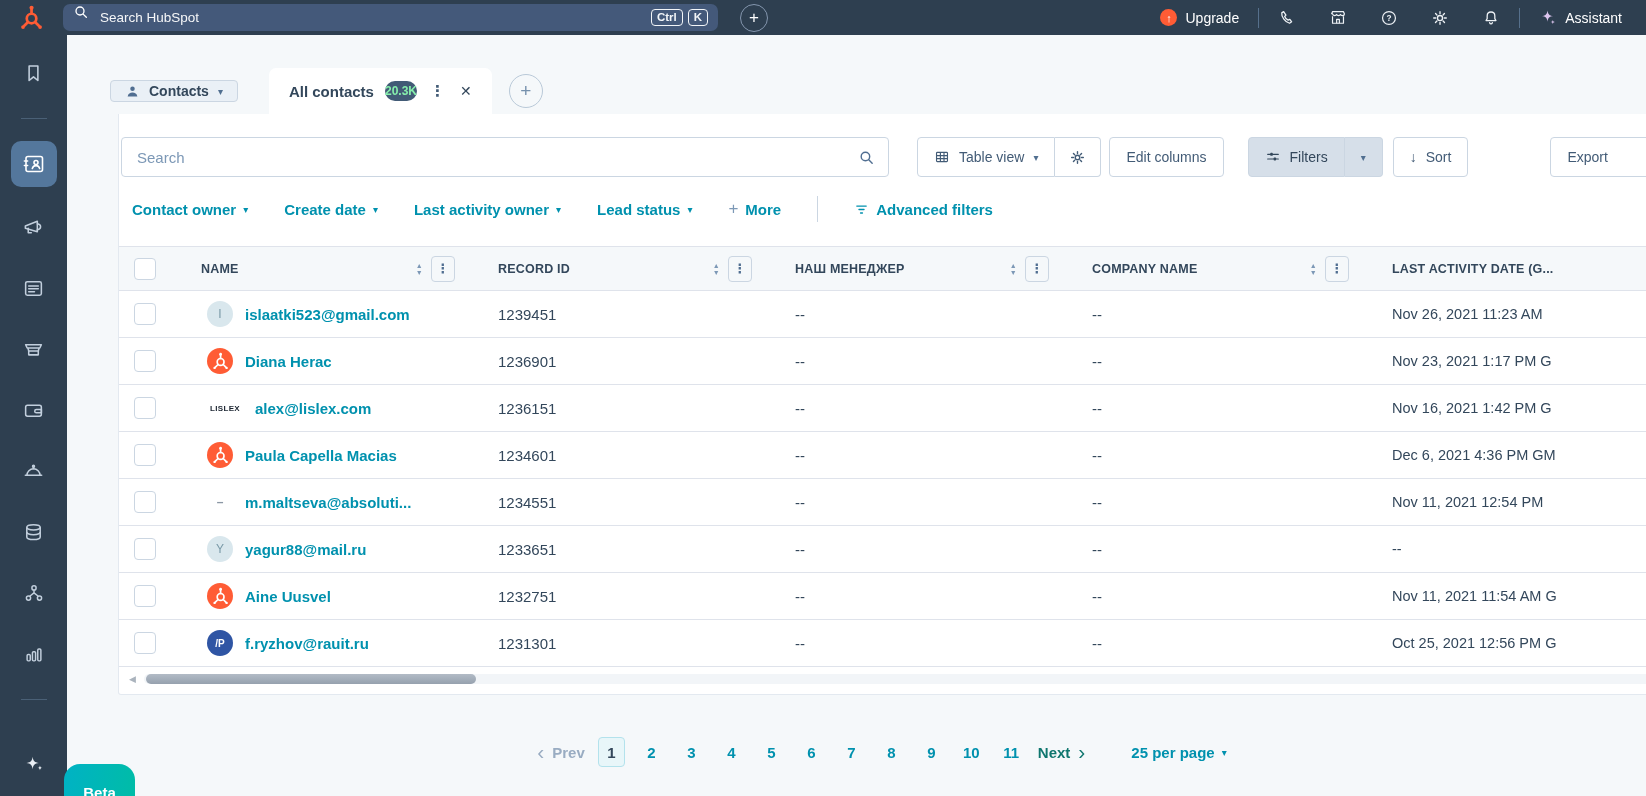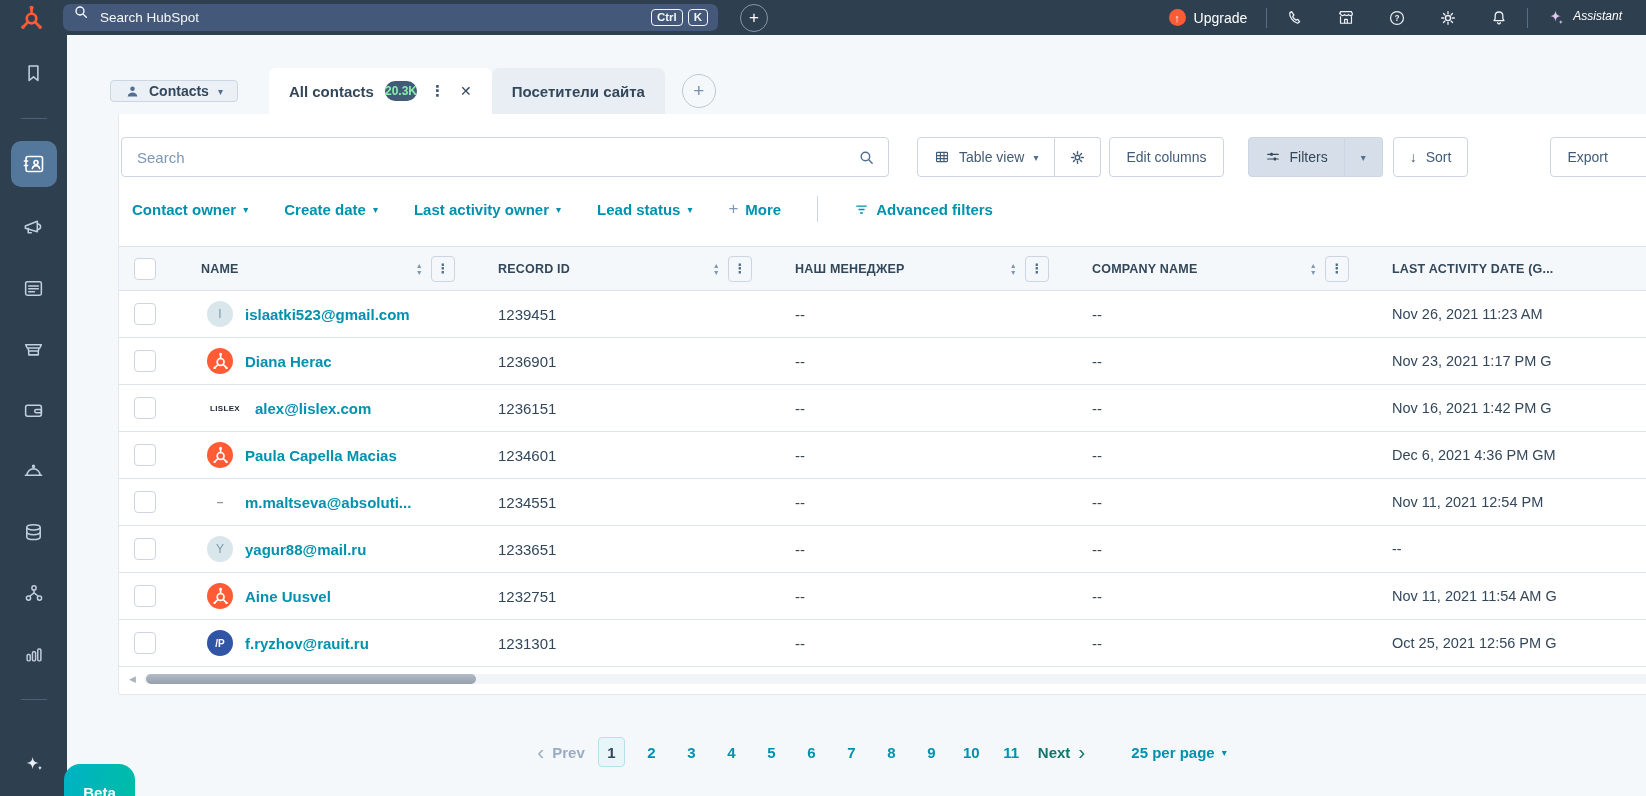--- a/index.html
+++ b/index.html
@@ -19,21 +19,21 @@
     color:#f2f5f8;font-weight:600;}
   .nav-add{margin-left:22px;width:28px;height:28px;border-radius:50%;border:1.5px solid #8496ae;
     background:transparent;color:#fff;font-size:17px;line-height:24px;text-align:center;cursor:pointer;padding:0;}
   .tb-spacer{flex:1;}
   .upgrade{display:flex;align-items:center;gap:8px;font-size:14px;cursor:pointer;}
   .up-ic{width:17px;height:17px;border-radius:50%;background:#ff5c35;color:#fff;font-size:11px;
     font-weight:700;display:flex;align-items:center;justify-content:center;}
   .vdiv{width:1px;height:20px;background:#56708c;margin:0 19px;}
   .nav-icons{display:flex;align-items:center;gap:33px;}
   .nav-ic{display:flex;align-items:center;cursor:pointer;color:#eef2f6;}
-  .assistant{display:flex;align-items:flex-start;gap:9px;font-size:12px;margin-right:24px;cursor:pointer;font-style:italic;}
+  .assistant{display:flex;align-items:flex-end;gap:9px;font-size:14px;margin-right:24px;cursor:pointer;}
 
   
   .shell{display:flex;height:761px;}
   .sidebar{width:67px;background:#2e3f50;display:flex;flex-direction:column;align-items:center;
     padding-top:20px;flex:none;}
   .s-ic{width:36px;height:36px;display:flex;align-items:center;justify-content:center;
     color:#c2cfdd;margin-bottom:25px;cursor:pointer;flex:none;}
   .s-ic.active{width:46px;height:46px;background:#54779c;border-radius:10px;color:#fff;margin-bottom:22px;}
   .s-div{width:26px;height:1px;background:#4a6076;margin:2px 0 22px;}
   .s-bottom{margin-top:auto;margin-bottom:14px;}
@@ -324,23 +324,20 @@
         </span>
         <span>Contacts</span>
         <span class="caret">▾</span>
       </div>
 
       <div class="tab active">
         <span>All contacts</span>
         <span class="count-badge">20.3K</span>
         <span class="tab-kebab">⋮</span>
         <span class="tab-close">✕</span>
-      </div>
-      <div class="tab inactive">
-        <span>Посетители сайта</span>
       </div>
       <button class="add-view">+</button>
     </div>
 
     <section class="panel">
 
       <div class="toolbar">
         <div class="panel-search">
           <input placeholder="Search" style="">
           <span>

